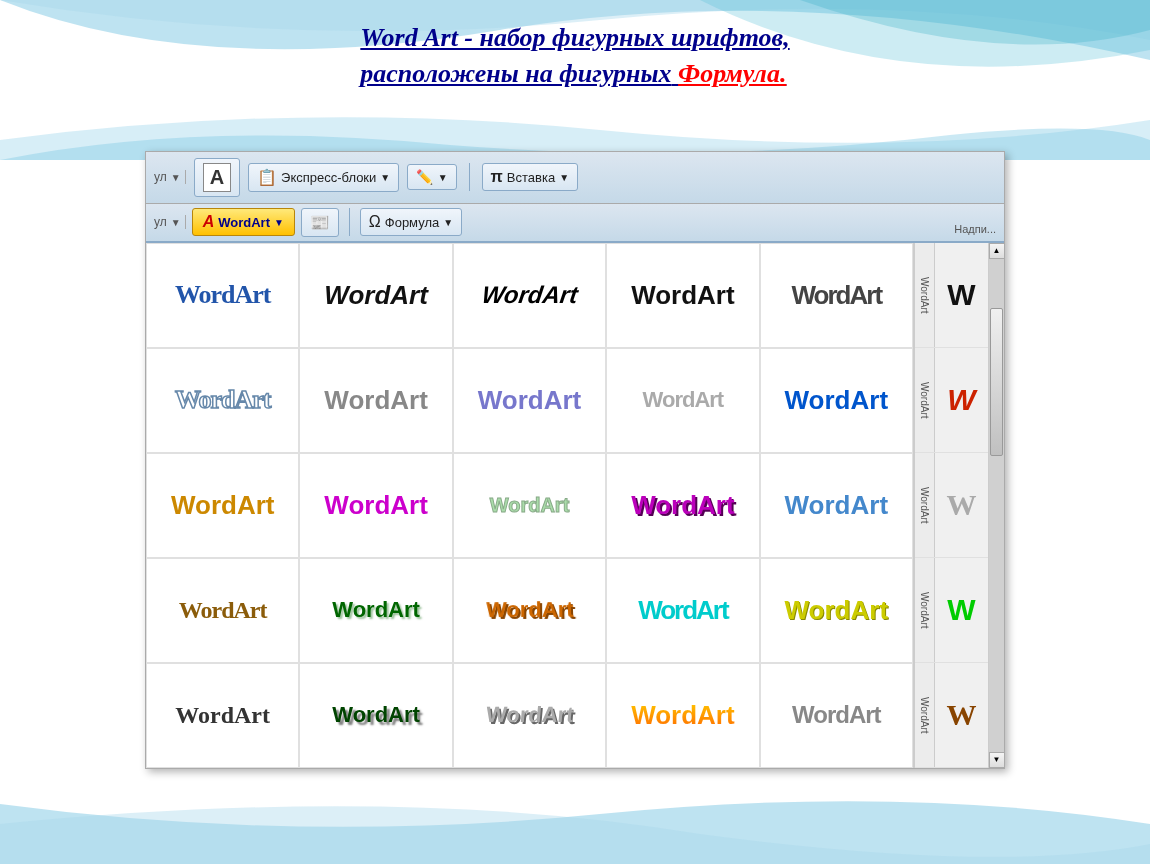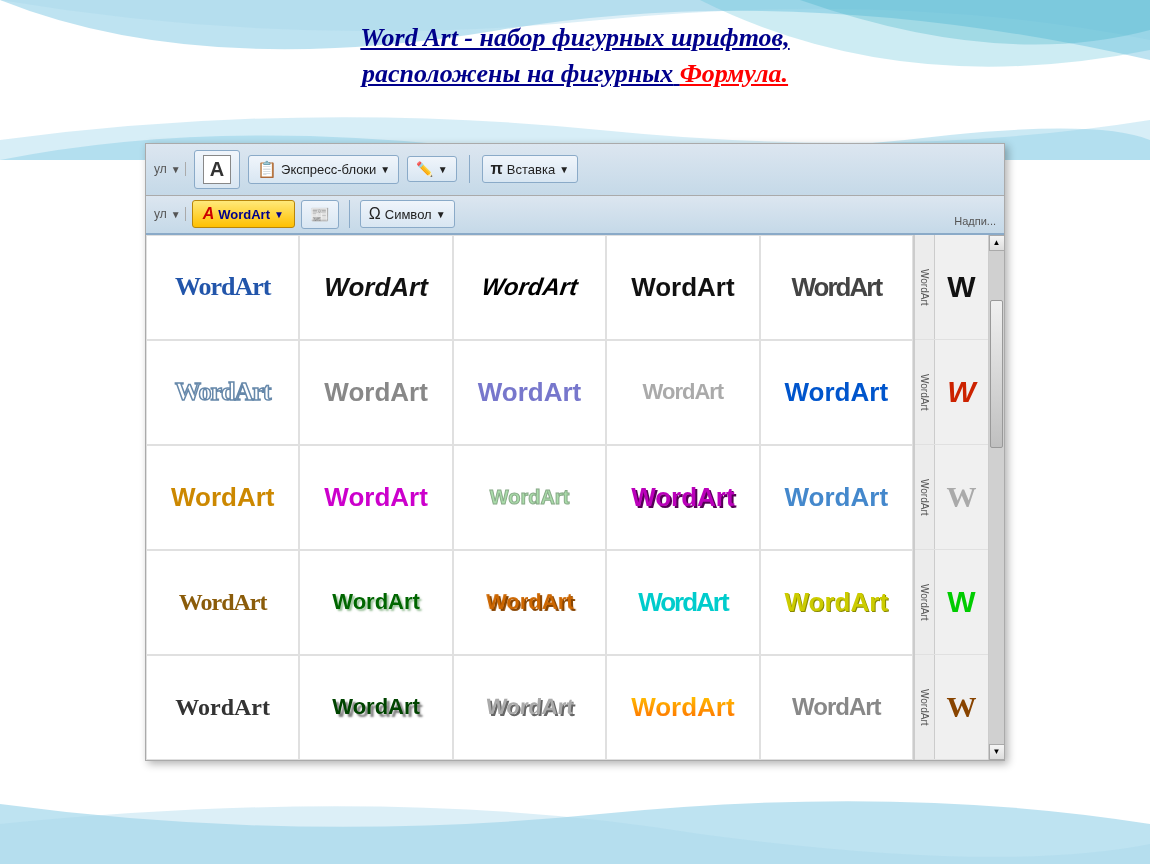--- a/index.html
+++ b/index.html
@@ -47,24 +47,24 @@
       margin-top: 10px;
       margin-bottom: 20px;
       text-shadow: 1px 1px 2px rgba(0,0,0,0.1);
     }
 
     .subtitle {
       font-size: 26px;
       font-weight: bold;
       font-style: italic;
       color: #00008b;
-      text-align: center;
+      text-align: left;
       text-decoration: underline;
       line-height: 1.4;
-      margin-bottom: 22px;
+      margin-bottom: 30px;
       padding: 0 60px;
       font-family: "Times New Roman", serif;
     }
 
     .subtitle .highlight {
       color: #ff0000;
       text-decoration: underline;
     }
 
     
@@ -358,21 +358,21 @@
       </button>
 
       <button class="toolbar-btn">
         <span style="font-size:16px;">📰</span>
       </button>
 
       <div class="toolbar-sep"></div>
 
       <button class="toolbar-btn">
         <span class="omega-symbol">Ω</span>
-        <span>Символ</span>
+        <span>Формула</span>
         <span style="font-size:10px;">▼</span>
       </button>
 
       <div style="flex:1;"></div>
       <span style="font-size:11px; color:#555; align-self:flex-end; padding-bottom:2px;">Надпи...</span>
     </div>
 
     <div style="display:flex; flex-direction:row;">
 
       <div style="display:flex; flex-direction:row; flex:1;">

